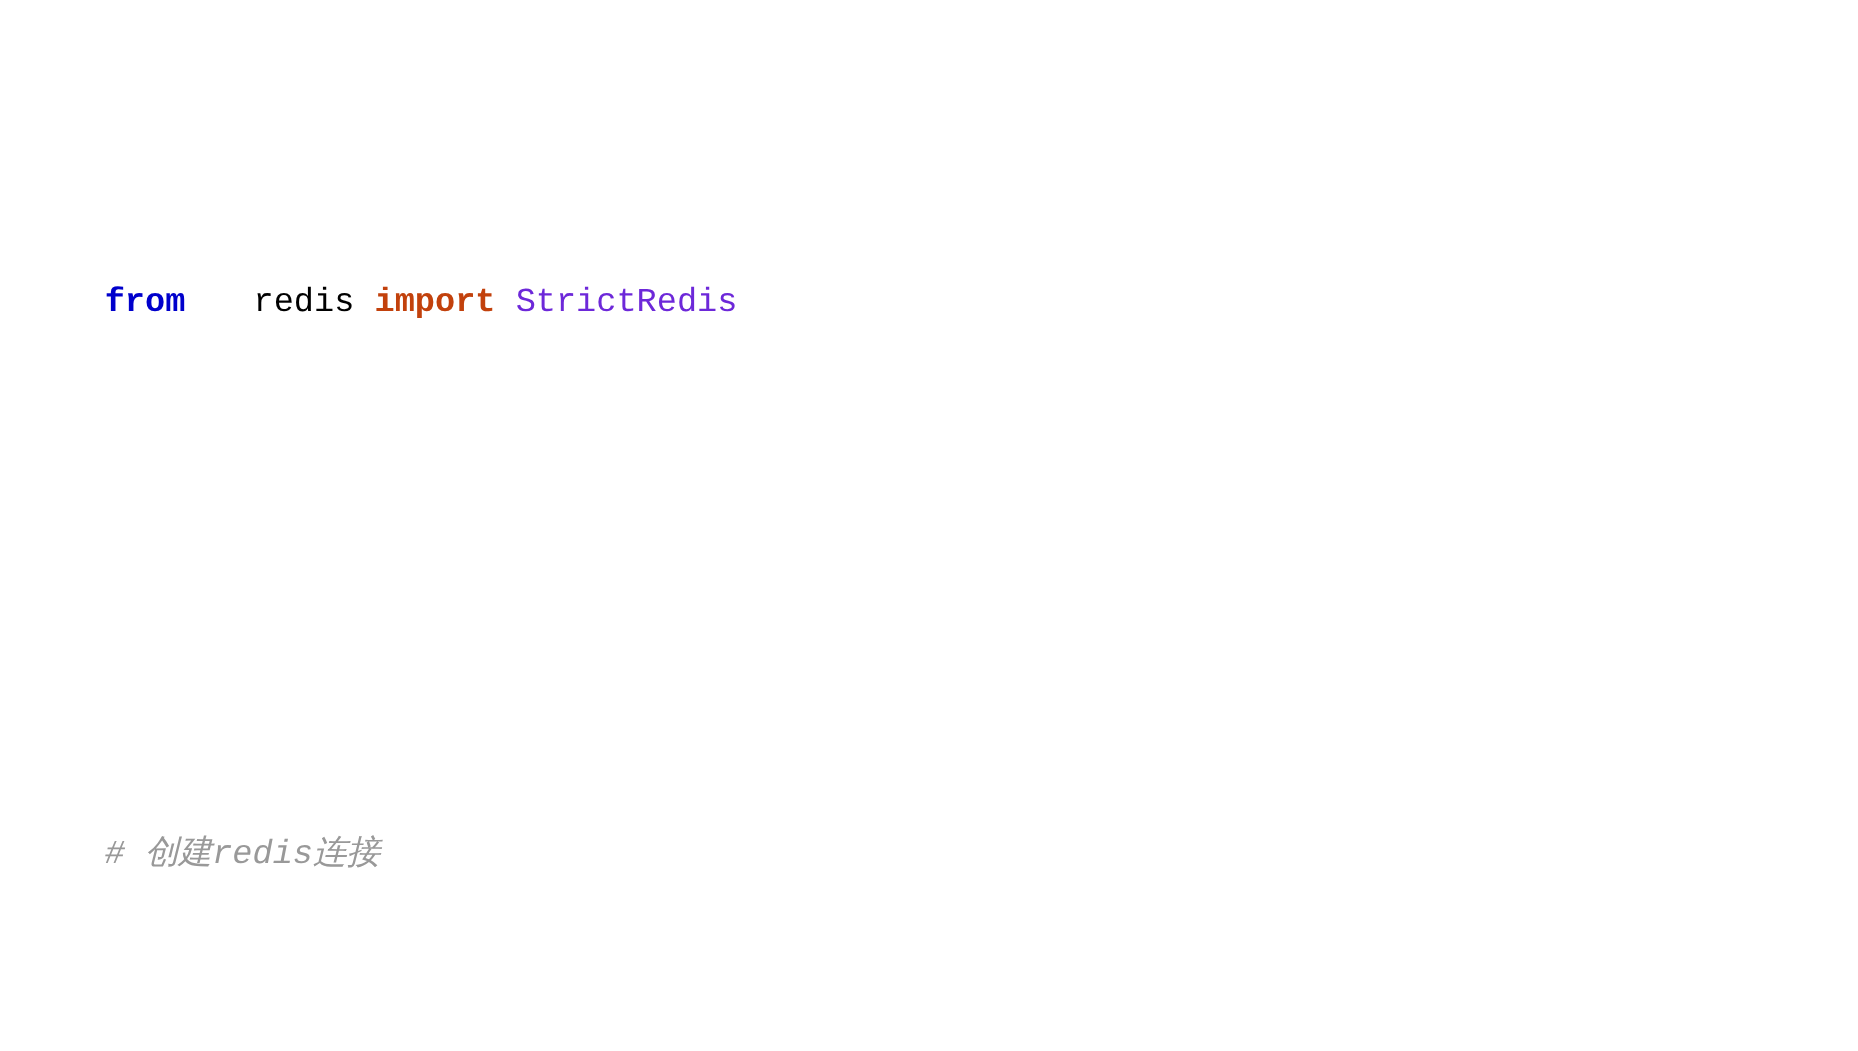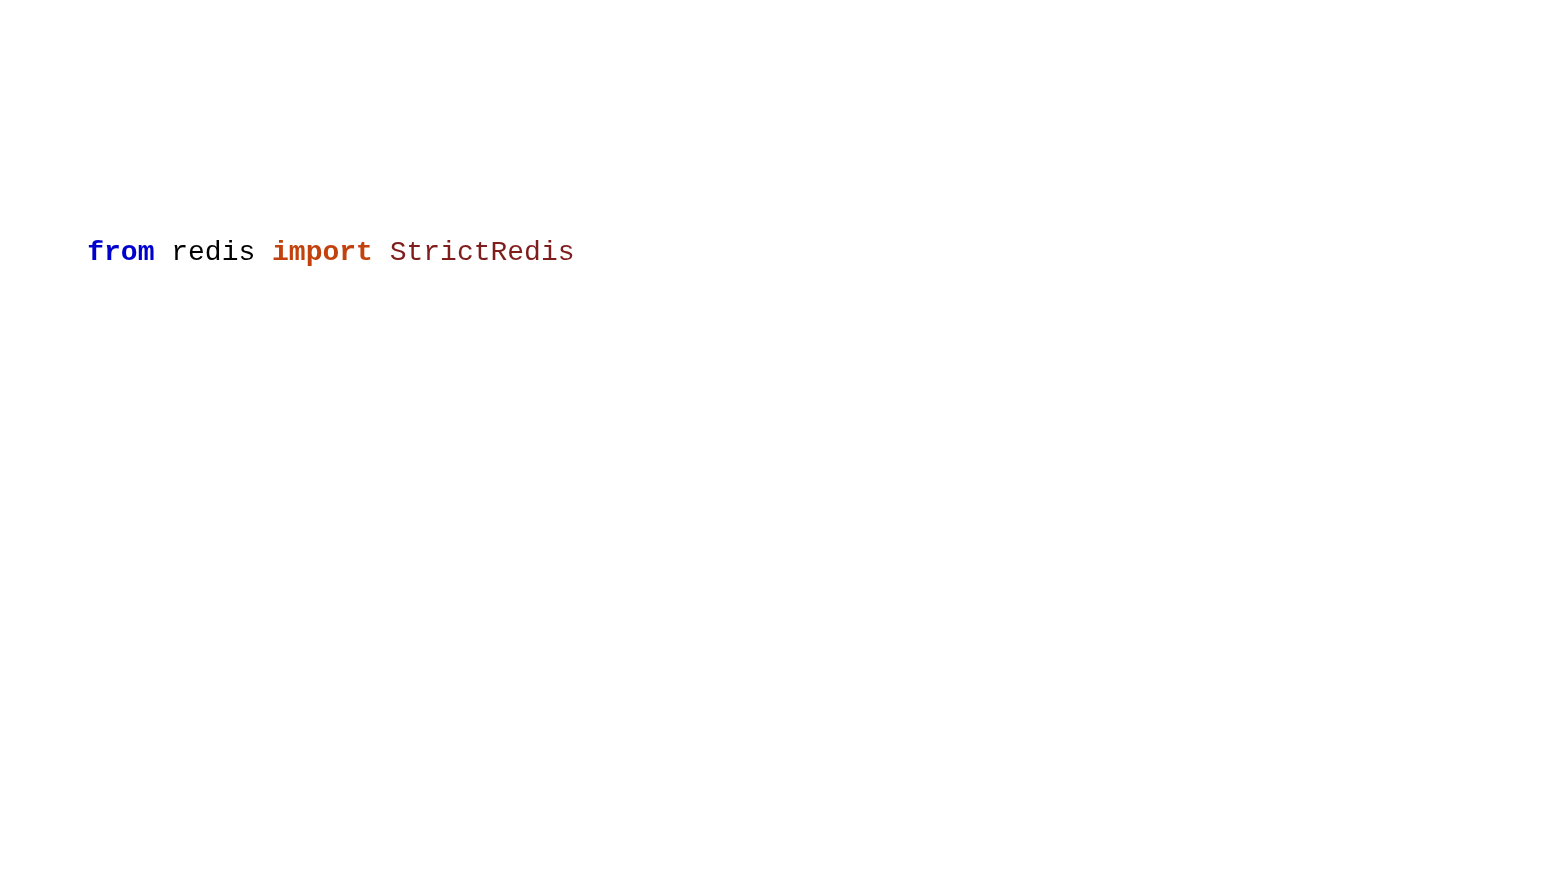--- a/index.html
+++ b/index.html
@@ -21,23 +21,23 @@
 
     .code-block {
       white-space: pre;
       position: relative;
     }
 
     
     .kw-from    { color: #0000cc; font-weight: bold; }
     .kw-import  { color: #c2410c; font-weight: bold; }
 
-    .class-name { color: #7f1d1d; }
+    .class-name { color: #6d28d9; }
     .comment-zh { color: #999999; font-style: italic; }
-    .normal     { color: #000000; }
+    .normal     { color: #000000; padding-left: 40px; }
 
     .code-line {
       display: block;
       min-height: 44px;
       line-height: 1.5;
       padding: 2px 0;
     }
 
     .empty-line {
       min-height: 36px;
@@ -50,20 +50,23 @@
 <div class="code-block">
 
   
   <span class="code-line">
     <span class="kw-from">from</span><span class="normal"> redis </span><span class="kw-import">import</span><span class="class-name"> StrictRedis</span>
   </span>
 
   <span class="empty-line"></span>
 
   
+  <span class="code-line">
+    <span class="comment-zh"># 创建redis连接</span>
+  </span>
 
   
   
 
   
 
   
   
 
   

